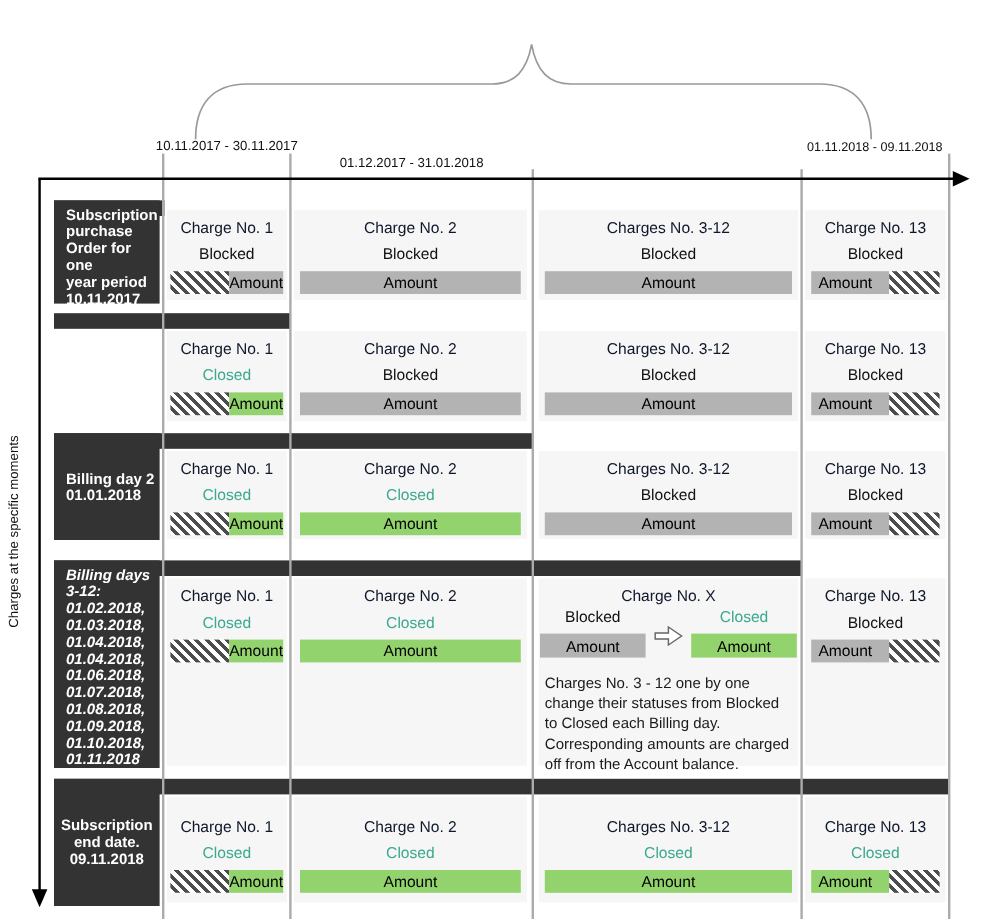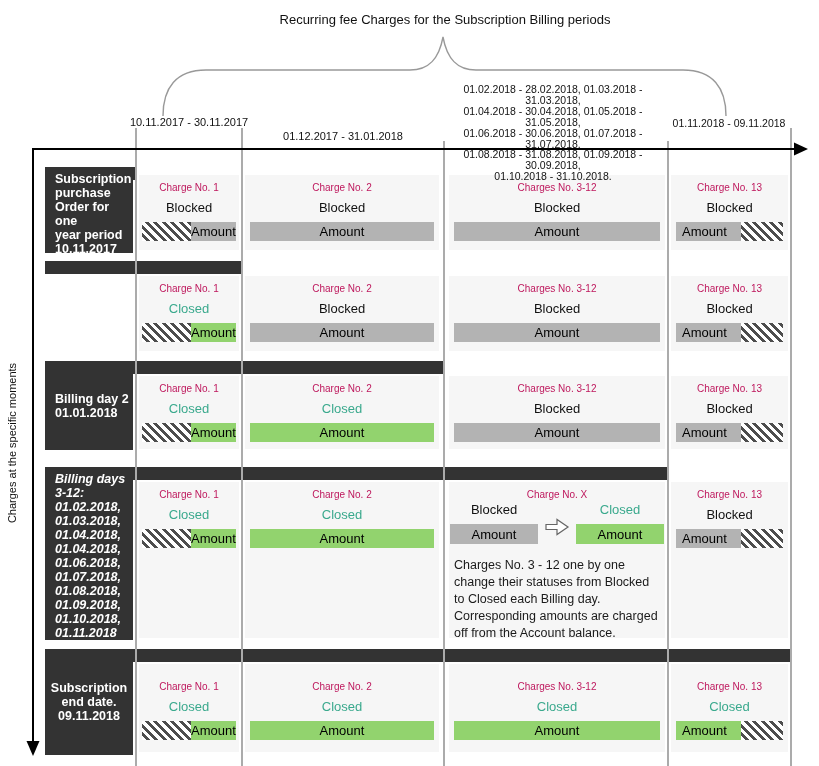--- a/index.html
+++ b/index.html
@@ -23,21 +23,21 @@
   .strip{position:absolute;top:0;left:0;height:13px;background:#333333;}
   .rowlabel{position:absolute;left:0;top:0;width:88px;background:#333333;color:#fff;
             font-weight:700;font-size:12.5px;line-height:14px;white-space:pre-line;
             box-sizing:border-box;padding:5px 2px 0 10px;}
   .rowlabel.vcenter{display:flex;align-items:center;padding-top:0;}
   .rowlabel.ctr{display:flex;align-items:center;justify-content:center;
                 text-align:center;padding:0;}
 
   .cell{position:absolute;background:#f6f6f6;display:flex;flex-direction:column;
         align-items:center;box-sizing:border-box;}
-  .ctitle{margin-top:7px;font-size:10px;color:#be185d;white-space:nowrap;}
+  .ctitle{margin-top:7px;font-size:13px;color:#0f172a;white-space:nowrap;}
   .cstatus{margin-top:7px;font-size:13px;color:#111;white-space:nowrap;}
   .closedtxt{color:#3aa98d;}
   .cell.mid .ctitle{margin-top:17px;}
 
   .bar{margin-top:7px;height:19px;width:calc(100% - 10px);display:flex;flex:none;}
   .bar.narrow{width:calc(100% - 6px);}
   .seg{display:flex;align-items:center;justify-content:center;font-size:13px;
        color:#000;white-space:nowrap;overflow:visible;}
   .seg.ltext{justify-content:flex-start;padding-left:6px;box-sizing:border-box;}
   .grayfill{background:#b3b3b3;}
@@ -53,30 +53,24 @@
   .arrow-wrap{margin-bottom:3px;flex:none;}
   .note{margin-top:13px;font-size:12.5px;line-height:17px;width:100%;
         box-sizing:border-box;padding:0 2px 0 5px;color:#1a1a1a;text-align:left;}
   .note .it{}
 </style>
 </head>
 <body>
 
 <div id="stage">
 
-  <div class="dtitle">Recurring fee Charges for the Subscription Billing periods</div>
   <div class="ylabel">Charges at the specific moments</div>
 
   <div class="plabel" style="left:120px;top:116px;width:138px;">10.11.2017 - 30.11.2017</div>
   <div class="plabel" style="left:273px;top:130px;width:140px;">01.12.2017 - 31.01.2018</div>
-  <div class="plabel small" style="left:440px;top:84px;width:226px;">01.02.2018 - 28.02.2018, 01.03.2018 - 31.03.2018,
-01.04.2018 - 30.04.2018, 01.05.2018 - 31.05.2018,
-01.06.2018 - 30.06.2018, 01.07.2018 - 31.07.2018,
-01.08.2018 - 31.08.2018, 01.09.2018 - 30.09.2018,
-01.10.2018 - 31.10.2018.</div>
   <div class="plabel small" style="left:667px;top:118px;width:124px;">01.11.2018 - 09.11.2018</div>
 
   <div class="tick" style="left:135px;top:128px;height:638px;"></div>
   <div class="tick" style="left:241px;top:128px;height:638px;"></div>
   <div class="tick" style="left:443px;top:141px;height:625px;"></div>
   <div class="tick" style="left:667px;top:141px;height:625px;"></div>
   <div class="tick" style="left:790px;top:128px;height:638px;"></div>
 
   <svg class="axes" width="819" height="766">
     <path d="M163 116 C163 88 176 70 206 70 L410 70 C429 70 439 59 443 37 C447 59 457 70 476 70 L683 70 C713 70 726 88 726 116" stroke="#999" fill="none" stroke-width="1.4"></path>

